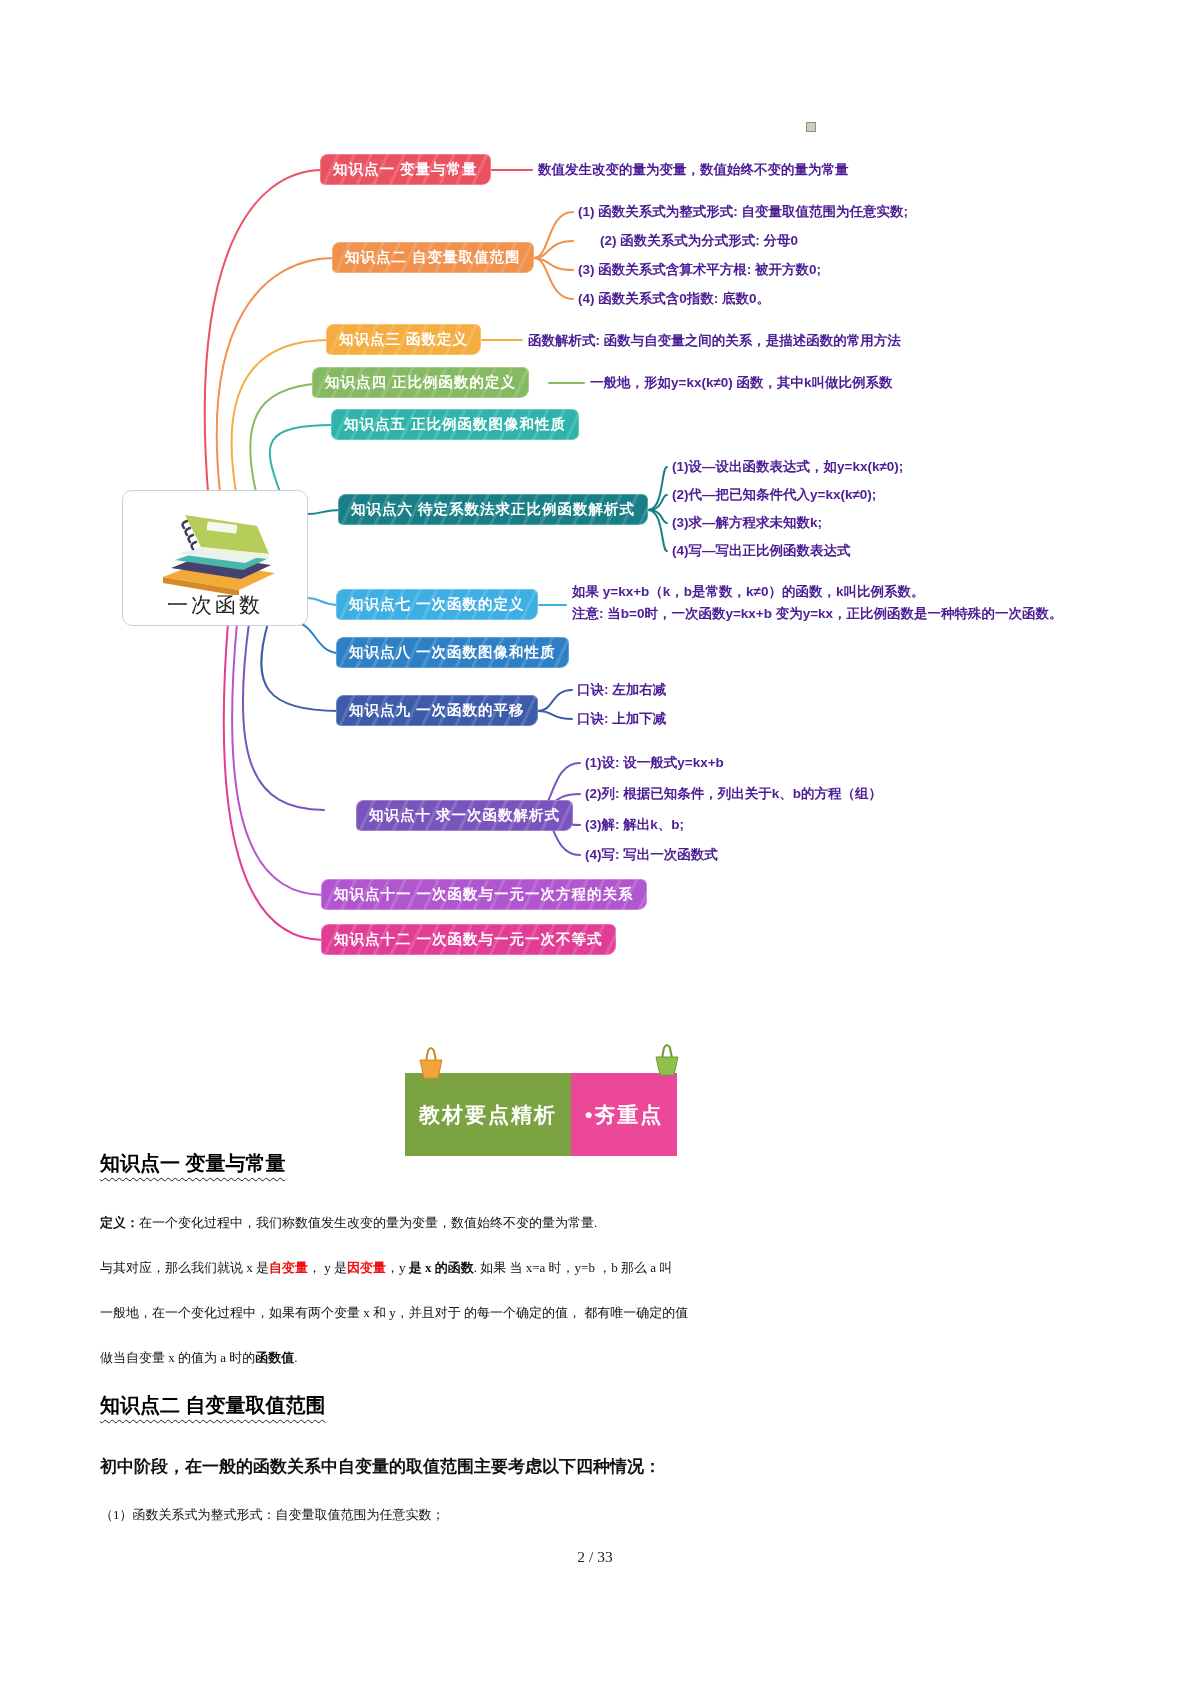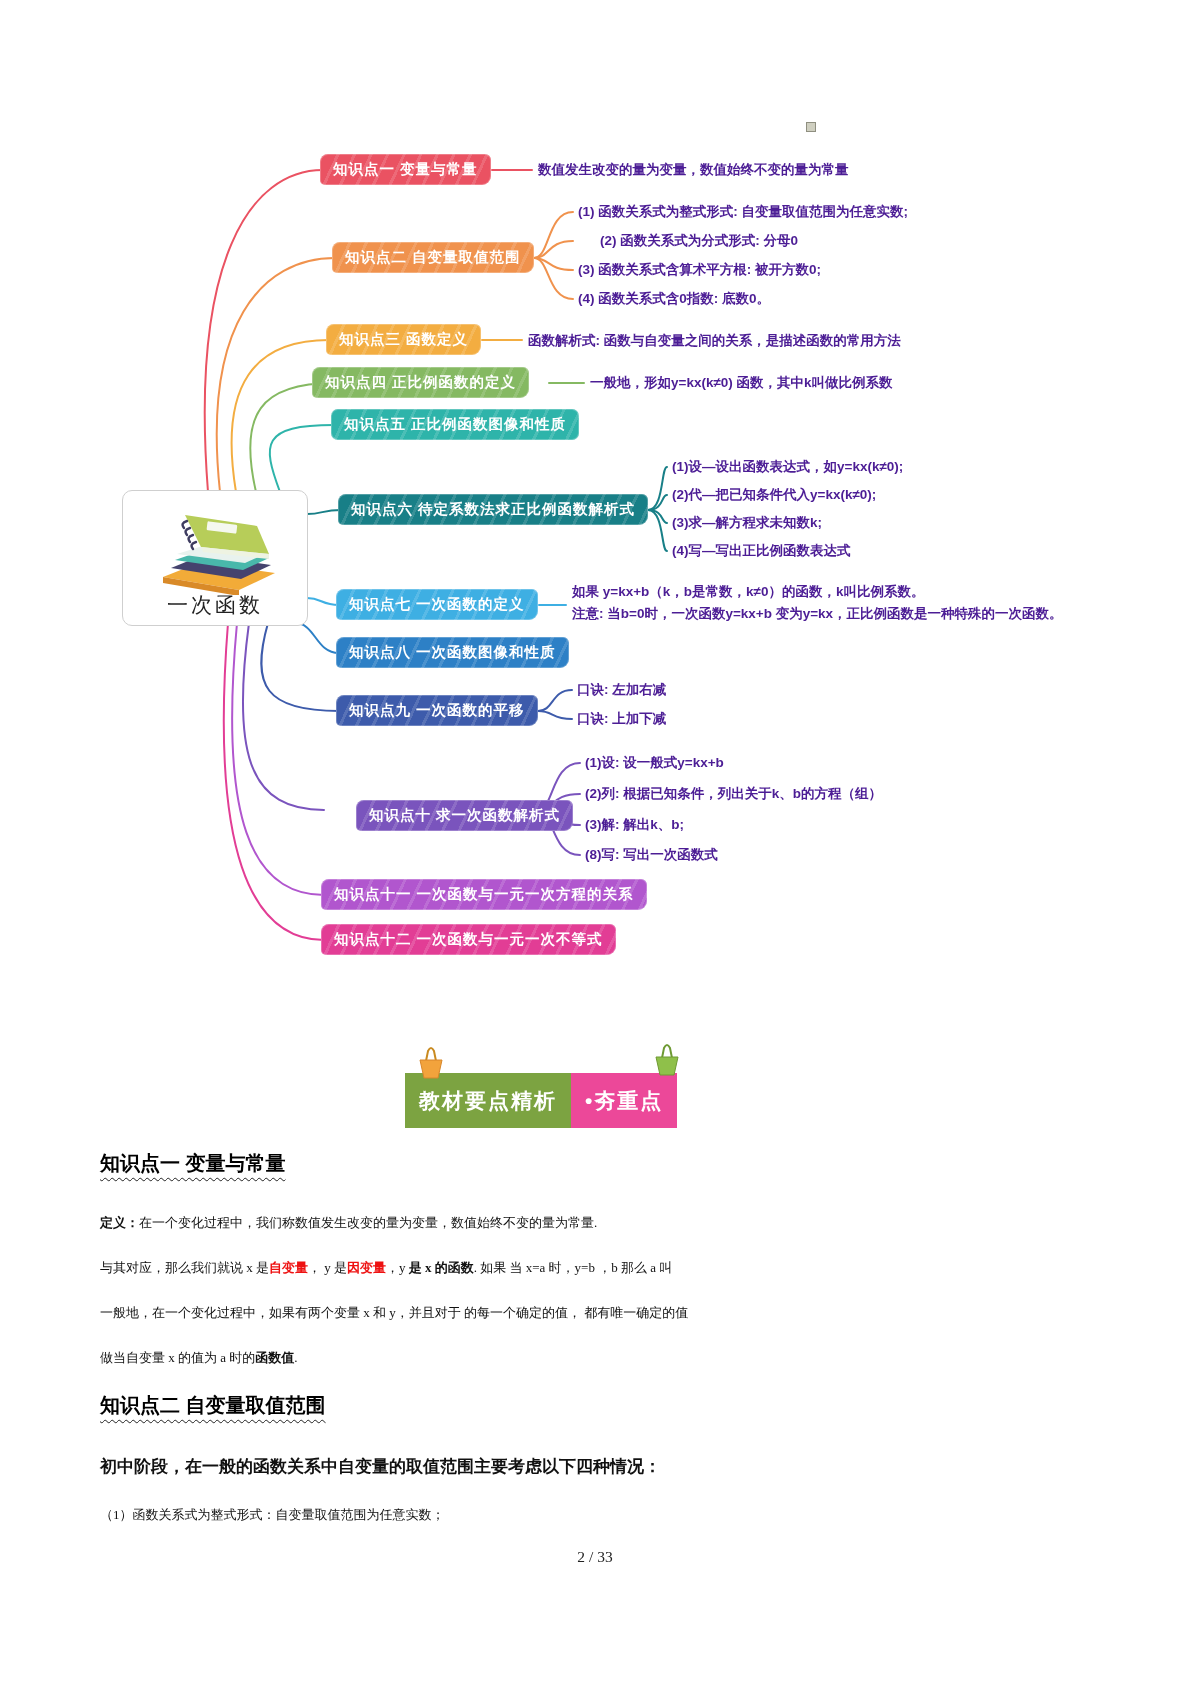--- a/index.html
+++ b/index.html
@@ -15,21 +15,21 @@
            box-shadow:0 0 0 1px rgba(255,255,255,0.25) inset;}
   .mm-child{position:absolute;z-index:2;line-height:22px;font-size:13.5px;font-weight:600;
             color:#4c1d95;white-space:nowrap;}
   #mm-root{position:absolute;left:122px;top:490px;width:186px;height:136px;z-index:2;
            background:#fff;border:1.5px solid #cfcfcf;border-radius:10px;box-sizing:border-box;}
   #mm-root-label{position:absolute;bottom:6px;width:100%;text-align:center;font-size:21px;
            color:#222;letter-spacing:3px;font-weight:500;}
   #mm-root svg{position:absolute;left:24px;top:8px;}
   
   #banner{position:absolute;left:405px;top:1073px;display:flex;z-index:3;}
-  .banner-seg{height:47px;line-height:47px;padding:4px 14px;color:#fff;font-size:21px;
+  .banner-seg{height:47px;line-height:47px;padding:18px 14px;color:#fff;font-size:21px;
               font-weight:bold;letter-spacing:2px;white-space:nowrap;}
   .clip{position:absolute;z-index:4;}
   
   #sections{position:absolute;left:100px;top:1150px;width:992px;}
   .sec-h{font-family:"Liberation Sans",sans-serif;font-size:20px;font-weight:bold;color:#000;
          height:36px;margin:0 0 14px 0;
          text-decoration:underline wavy #222 1px;text-underline-offset:7px;}
   .sec-p{font-family:"Liberation Serif",serif;font-size:13px;color:#111;height:45px;
          line-height:45px;margin:0;white-space:nowrap;}
   .sec-p .seg-bold{font-weight:bold;}
@@ -120,21 +120,21 @@
       <div class="mm-child" style="left: 572px; top: 581px;">如果 y=kx+b（k，b是常数，k≠0）的函数，k叫比例系数。</div>
       <div class="mm-child" style="left: 572px; top: 603px;">注意: 当b=0时，一次函数y=kx+b 变为y=kx，正比例函数是一种特殊的一次函数。</div>
       <div class="mm-node" style="left: 336px; top: 637px; background-color: rgb(45, 128, 198);">知识点八 一次函数图像和性质</div>
       <div class="mm-node" style="left: 336px; top: 695px; background-color: rgb(61, 91, 171);">知识点九 一次函数的平移</div>
       <div class="mm-child" style="left: 577px; top: 679px;">口诀: 左加右减</div>
       <div class="mm-child" style="left: 577px; top: 708px;">口诀: 上加下减</div>
       <div class="mm-node" style="left: 321px; top: 800px; background-color: rgb(122, 84, 189); margin-left: 35px;">知识点十 求一次函数解析式</div>
       <div class="mm-child" style="left: 585px; top: 752px;">(1)设: 设一般式y=kx+b</div>
       <div class="mm-child" style="left: 585px; top: 783px;">(2)列: 根据已知条件，列出关于k、b的方程（组）</div>
       <div class="mm-child" style="left: 585px; top: 814px;">(3)解: 解出k、b;</div>
-      <div class="mm-child" style="left: 585px; top: 844px;">(8)写: 写出一次函数式</div>
+      <div class="mm-child" style="left: 585px; top: 844px;">(4)写: 写出一次函数式</div>
       <div class="mm-node" style="left: 321px; top: 879px; background-color: rgb(177, 86, 206);">知识点十一 一次函数与一元一次方程的关系</div>
       <div class="mm-node" style="left: 321px; top: 924px; background-color: rgb(226, 61, 149);">知识点十二 一次函数与一元一次不等式</div>
     </div>
 
   <div id="banner">
     <div class="banner-seg" id="banner-left" style="background: rgb(124, 163, 65);">教材要点精析</div>
     <div class="banner-seg" id="banner-right" style="background: #ec4899;">•夯重点</div>
   </div>
   <svg class="clip" style="left:414px;top:1046px" width="34" height="38" viewBox="0 0 34 38">
     <path id="clipL-wire" d="M12,15 L14,5 Q17,-1 20,5 L22,15" fill="none" stroke="#c98a20" stroke-width="2"></path>

